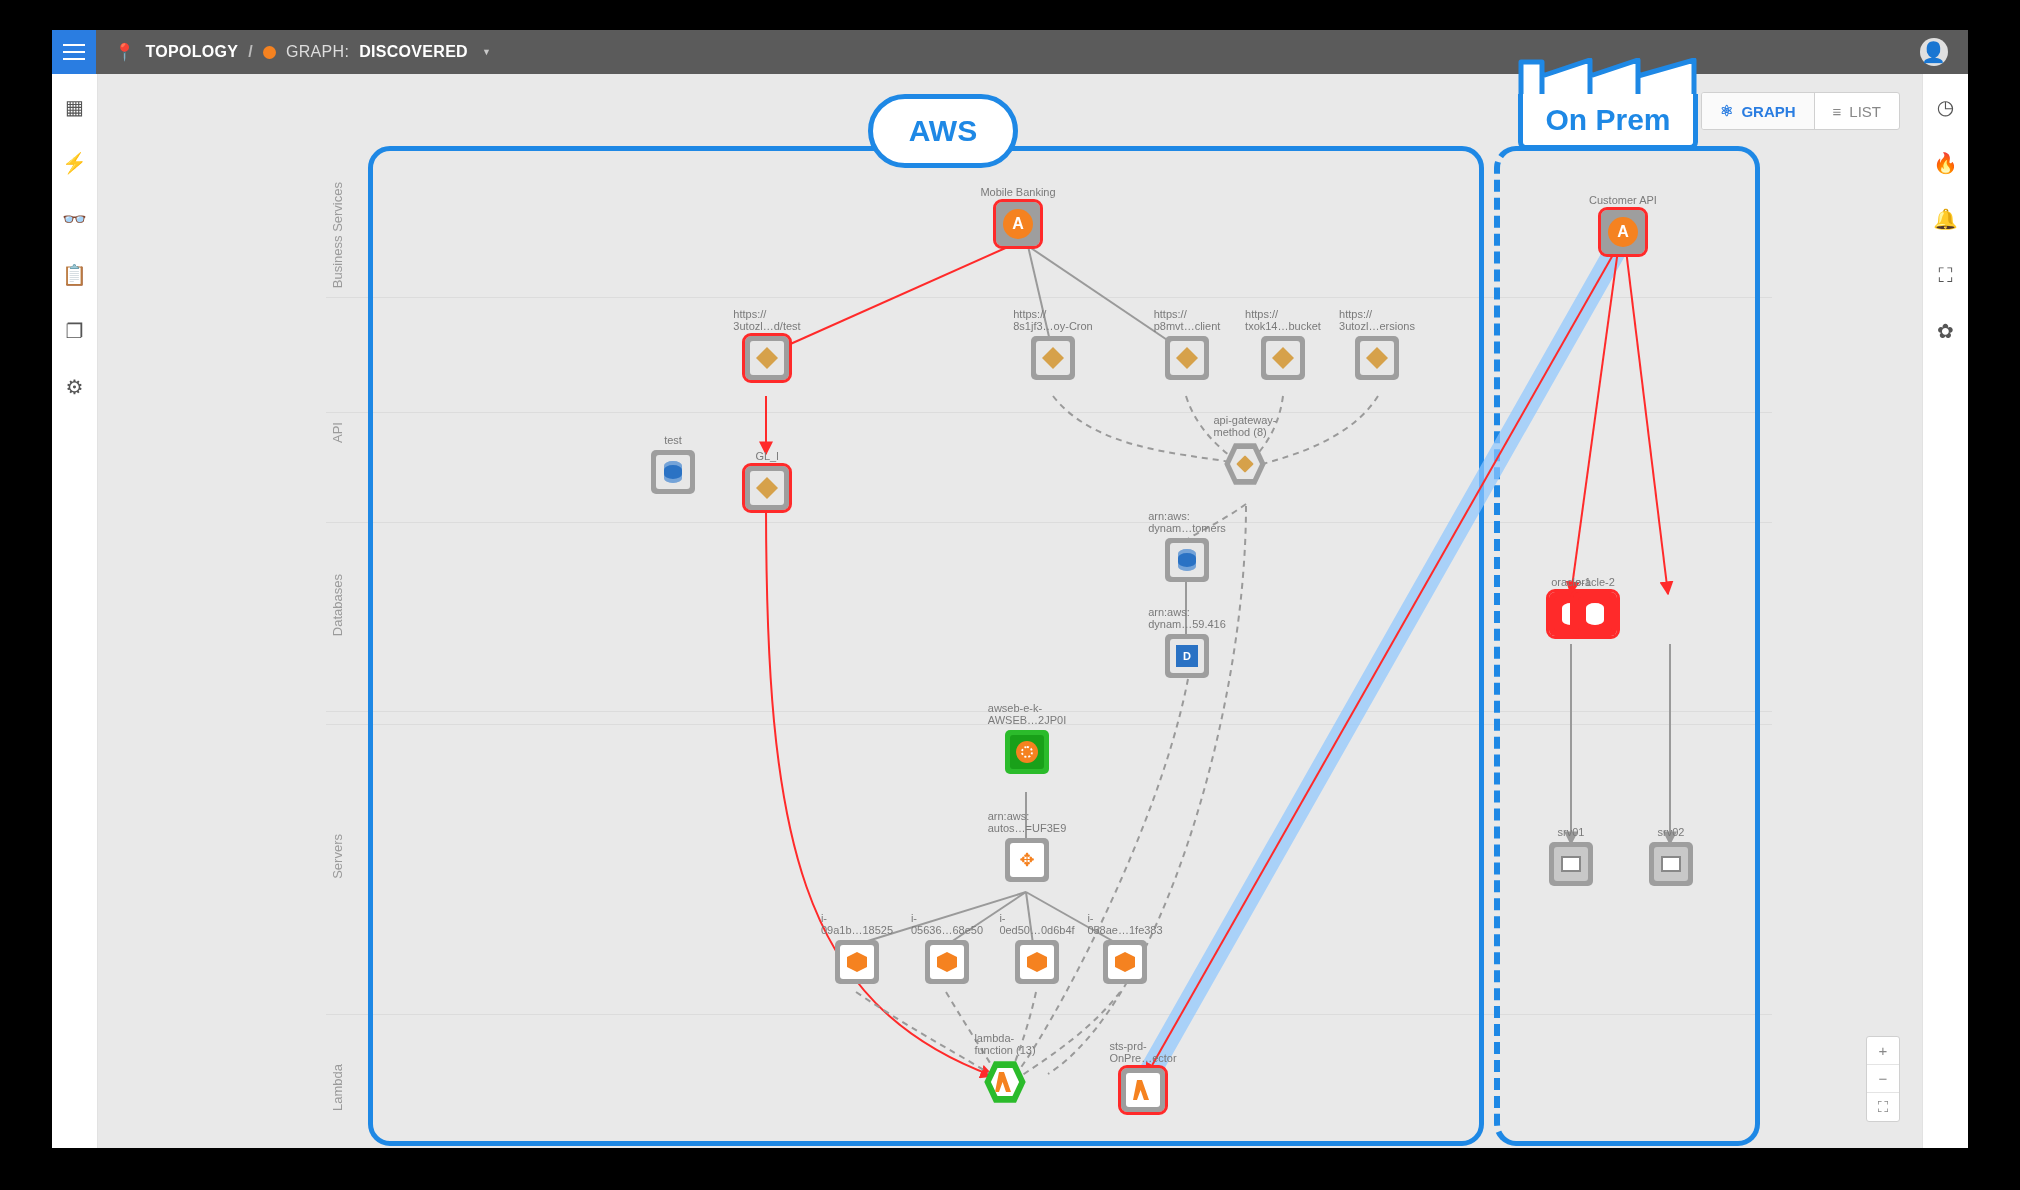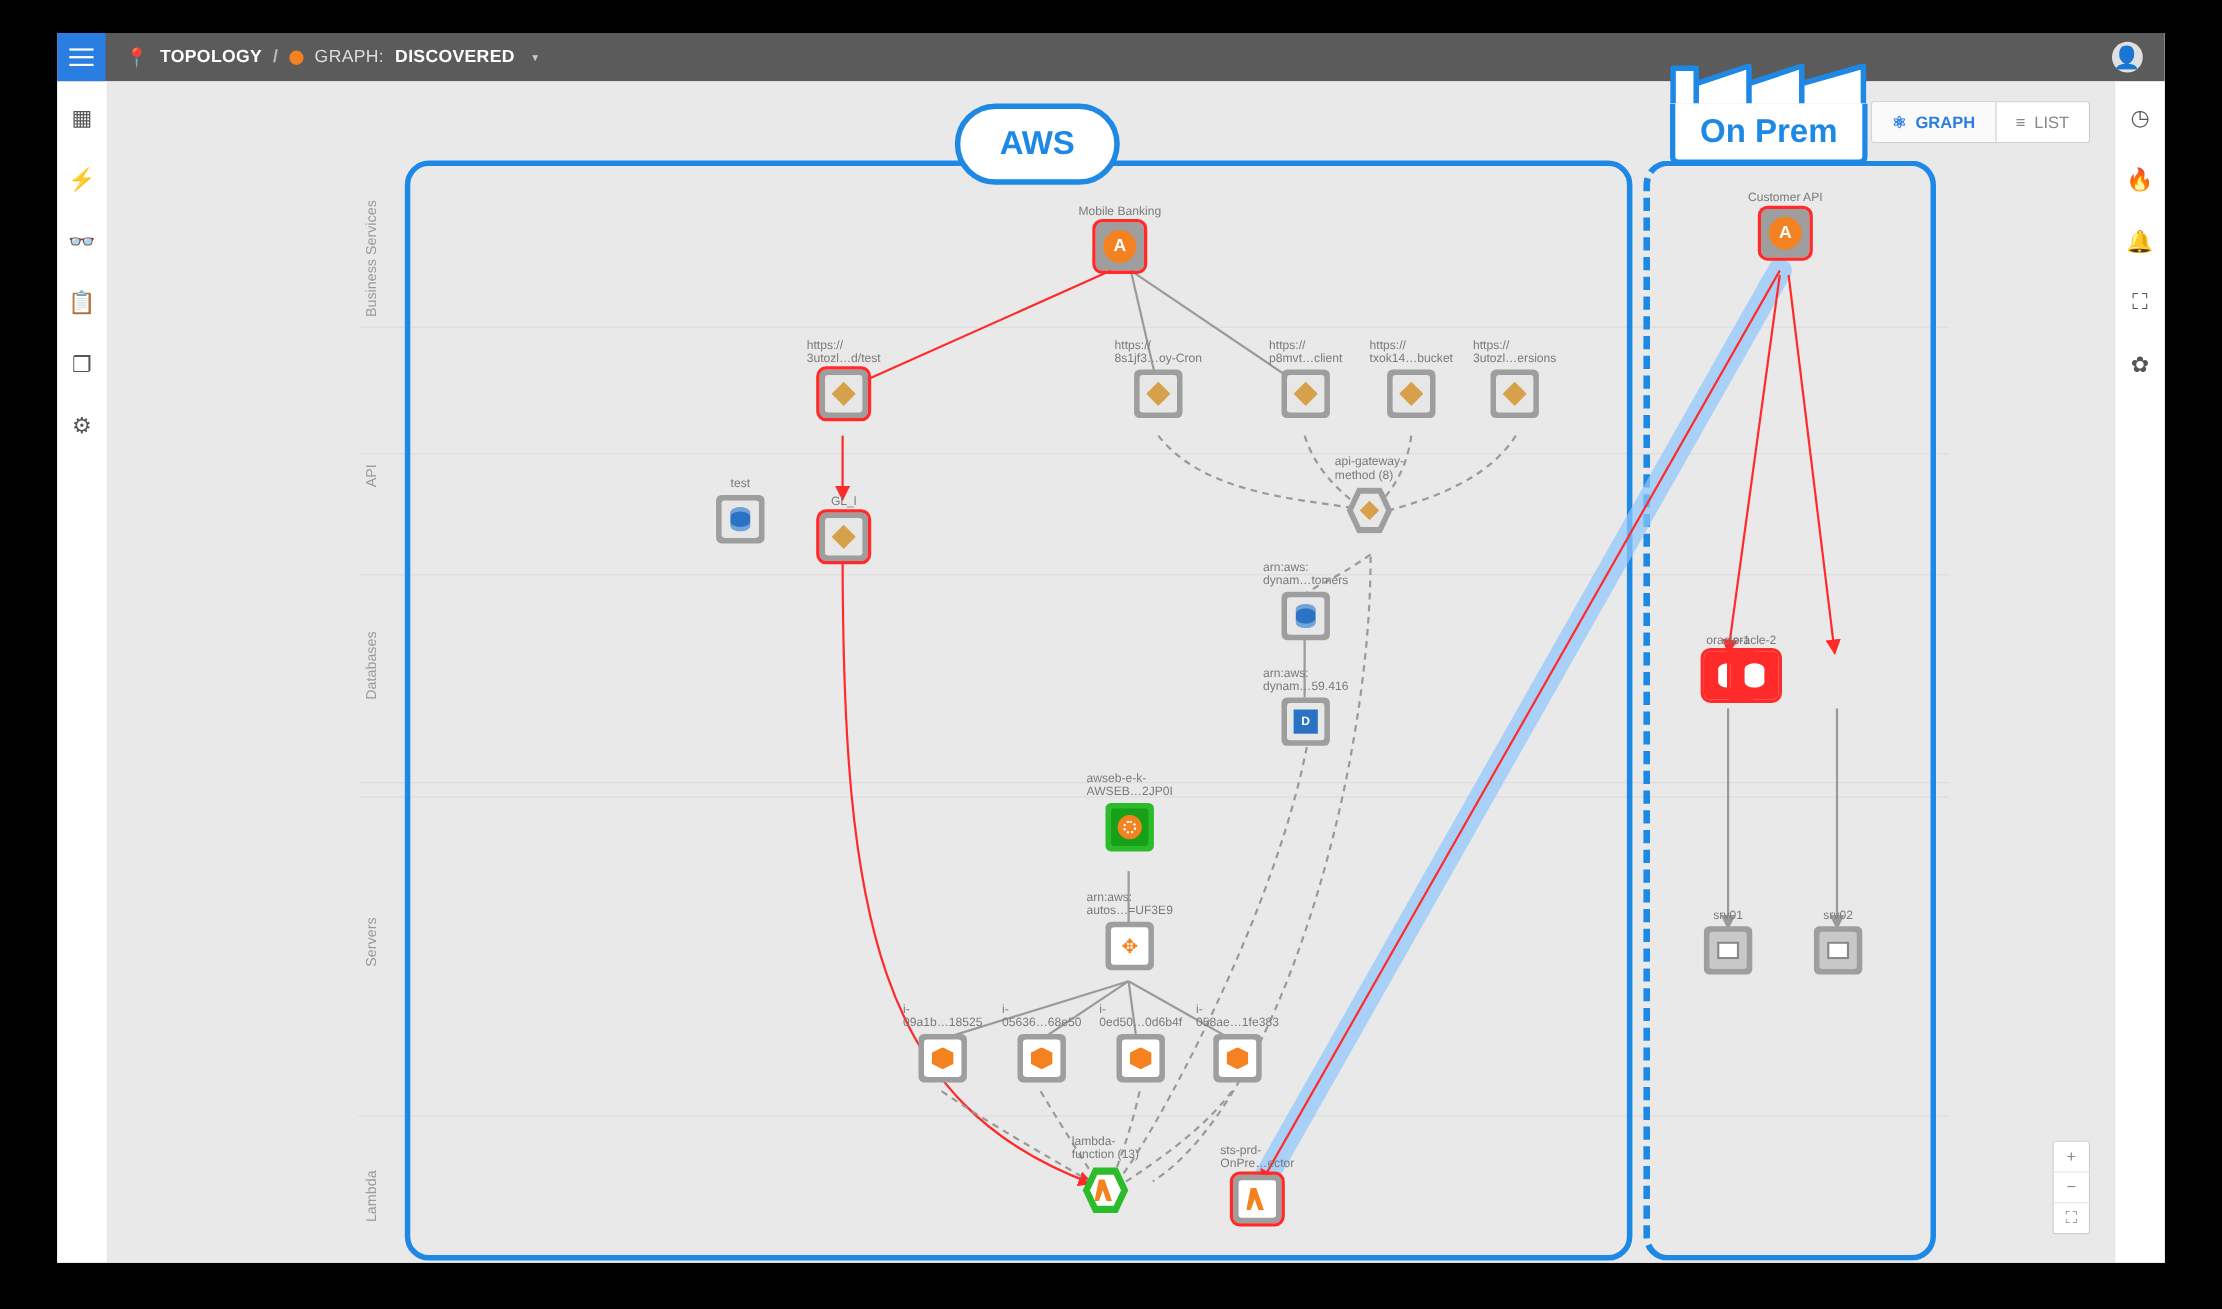--- a/index.html
+++ b/index.html
@@ -236,21 +236,21 @@
         <path d="M1022 918 C990 960 940 990 920 1004"></path>
       </g>
     </svg>
 
     <div class="node" style="left:875px;top:100px">
       <div class="lbl">Mobile Banking</div>
       <div class="box app alert">
             <div class="inner">A</div>
           </div>
     </div>
-    <div class="node" style="left:1480px;top:88px">
+    <div class="node" style="left:1480px;top:108px">
       <div class="lbl">Customer API</div>
       <div class="box app alert">
             <div class="inner">A</div>
           </div>
     </div>
 
     <div class="node" style="left:624px;top:234px">
       <div class="lbl">https://
 3utozl…d/test</div>
       <div class="box api alert">

